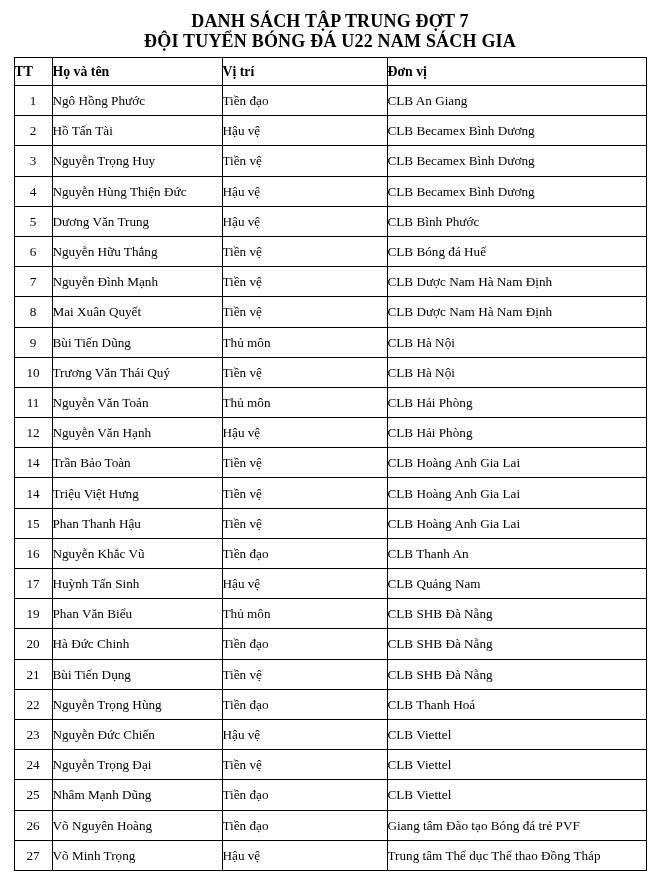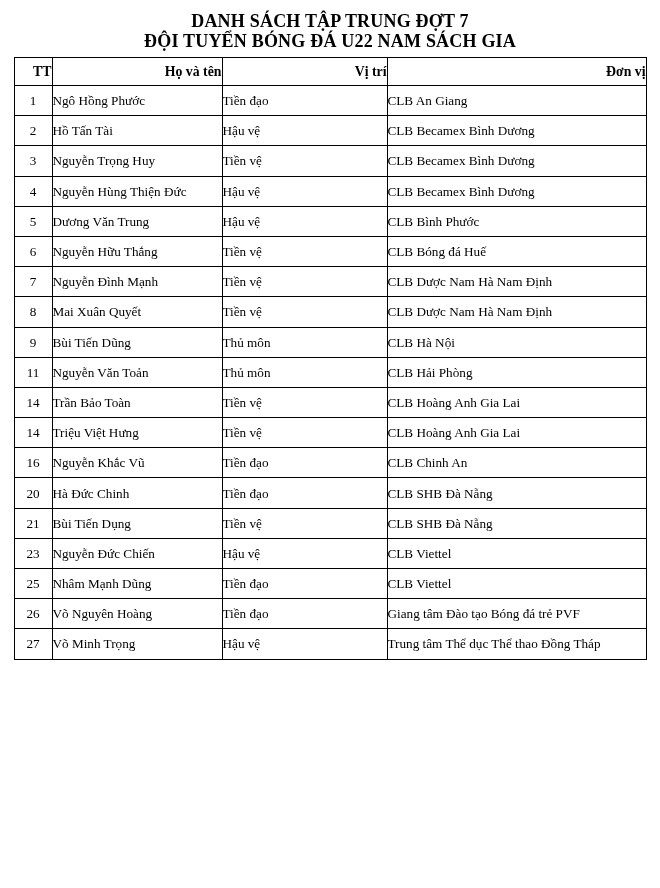--- a/index.html
+++ b/index.html
@@ -39,21 +39,21 @@
   }
   table.roster th, table.roster td {
     border: 1px solid #000000;
     font-size: 13.2px;
     line-height: 15px;
     padding: 0;
     vertical-align: middle;
   }
   table.roster thead th {
     font-weight: bold;
-    text-align: right;
+    text-align: left;
     height: 27px;
     font-size: 13.8px;
   }
   .col-tt { width: 38px; }
   .col-name { width: 170px; }
   .col-pos { width: 165px; }
   .col-club { width: 259px; }
 
   table.roster tbody td {
     height: 29.2px;
@@ -140,62 +140,104 @@
           <td class="c-pos">Tiền vệ</td>
           <td class="c-club">CLB Dược Nam Hà Nam Định</td>
         </tr>
         <tr>
           <td class="c-tt">9</td>
           <td class="c-name">Bùi Tiến Dũng</td>
           <td class="c-pos">Thủ môn</td>
           <td class="c-club">CLB Hà Nội</td>
         </tr>
         <tr>
+          <td class="c-tt">10</td>
+          <td class="c-name">Trương Văn Thái Quý</td>
+          <td class="c-pos">Tiền vệ</td>
+          <td class="c-club">CLB Hà Nội</td>
+        </tr>
+        <tr>
           <td class="c-tt">11</td>
           <td class="c-name">Nguyễn Văn Toản</td>
           <td class="c-pos">Thủ môn</td>
           <td class="c-club">CLB Hải Phòng</td>
         </tr>
         <tr>
+          <td class="c-tt">12</td>
+          <td class="c-name">Nguyễn Văn Hạnh</td>
+          <td class="c-pos">Hậu vệ</td>
+          <td class="c-club">CLB Hải Phòng</td>
+        </tr>
+        <tr>
           <td class="c-tt">14</td>
           <td class="c-name">Trần Bảo Toàn</td>
           <td class="c-pos">Tiền vệ</td>
           <td class="c-club">CLB Hoàng Anh Gia Lai</td>
         </tr>
         <tr>
           <td class="c-tt">14</td>
           <td class="c-name">Triệu Việt Hưng</td>
           <td class="c-pos">Tiền vệ</td>
           <td class="c-club">CLB Hoàng Anh Gia Lai</td>
         </tr>
         <tr>
+          <td class="c-tt">15</td>
+          <td class="c-name">Phan Thanh Hậu</td>
+          <td class="c-pos">Tiền vệ</td>
+          <td class="c-club">CLB Hoàng Anh Gia Lai</td>
+        </tr>
+        <tr>
           <td class="c-tt">16</td>
           <td class="c-name">Nguyễn Khắc Vũ</td>
           <td class="c-pos">Tiền đạo</td>
-          <td class="c-club">CLB Chinh An</td>
+          <td class="c-club">CLB Thanh An</td>
+        </tr>
+        <tr>
+          <td class="c-tt">17</td>
+          <td class="c-name">Huỳnh Tấn Sinh</td>
+          <td class="c-pos">Hậu vệ</td>
+          <td class="c-club">CLB Quảng Nam</td>
+        </tr>
+        <tr>
+          <td class="c-tt">19</td>
+          <td class="c-name">Phan Văn Biểu</td>
+          <td class="c-pos">Thủ môn</td>
+          <td class="c-club">CLB SHB Đà Nẵng</td>
         </tr>
         <tr>
           <td class="c-tt">20</td>
           <td class="c-name">Hà Đức Chinh</td>
           <td class="c-pos">Tiền đạo</td>
           <td class="c-club">CLB SHB Đà Nẵng</td>
         </tr>
         <tr>
           <td class="c-tt">21</td>
           <td class="c-name">Bùi Tiến Dụng</td>
           <td class="c-pos">Tiền vệ</td>
           <td class="c-club">CLB SHB Đà Nẵng</td>
         </tr>
         <tr>
+          <td class="c-tt">22</td>
+          <td class="c-name">Nguyễn Trọng Hùng</td>
+          <td class="c-pos">Tiền đạo</td>
+          <td class="c-club">CLB Thanh Hoá</td>
+        </tr>
+        <tr>
           <td class="c-tt">23</td>
           <td class="c-name">Nguyễn Đức Chiến</td>
           <td class="c-pos">Hậu vệ</td>
           <td class="c-club">CLB Viettel</td>
         </tr>
         <tr>
+          <td class="c-tt">24</td>
+          <td class="c-name">Nguyễn Trọng Đại</td>
+          <td class="c-pos">Tiền vệ</td>
+          <td class="c-club">CLB Viettel</td>
+        </tr>
+        <tr>
           <td class="c-tt">25</td>
           <td class="c-name">Nhâm Mạnh Dũng</td>
           <td class="c-pos">Tiền đạo</td>
           <td class="c-club">CLB Viettel</td>
         </tr>
         <tr>
           <td class="c-tt">26</td>
           <td class="c-name">Võ Nguyên Hoàng</td>
           <td class="c-pos">Tiền đạo</td>
           <td class="c-club">Giang tâm Đào tạo Bóng đá trẻ PVF</td>

